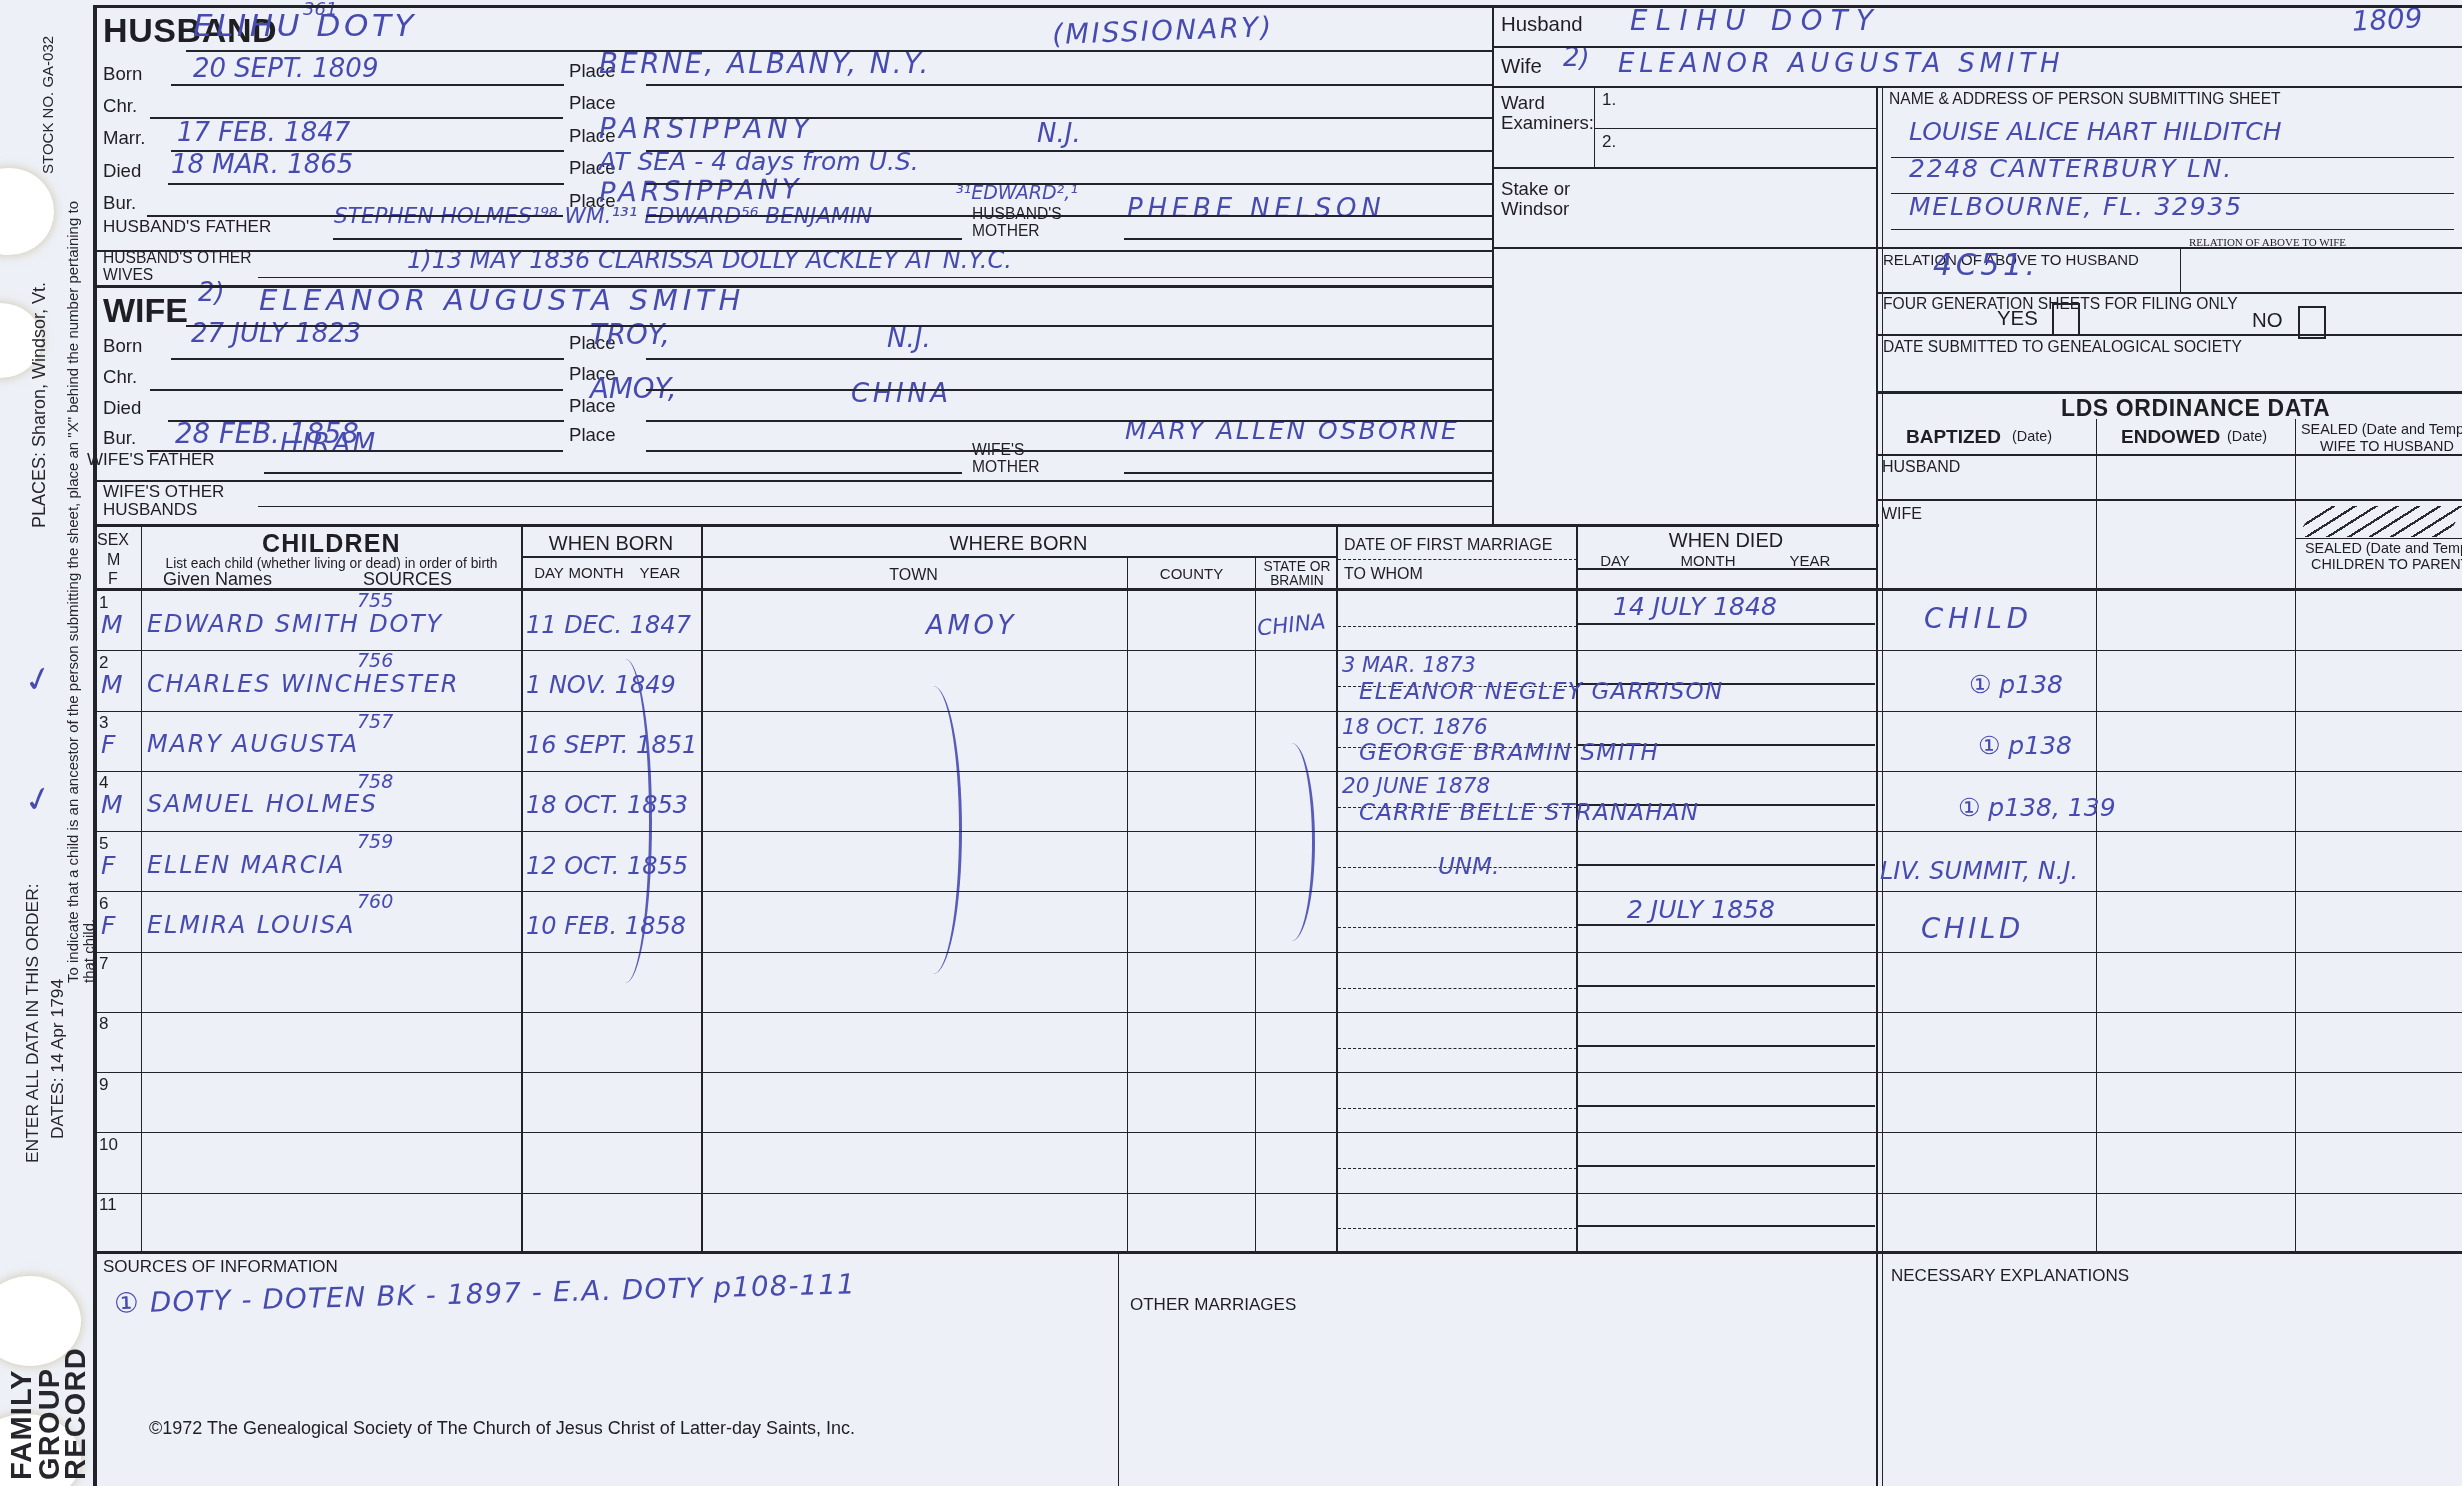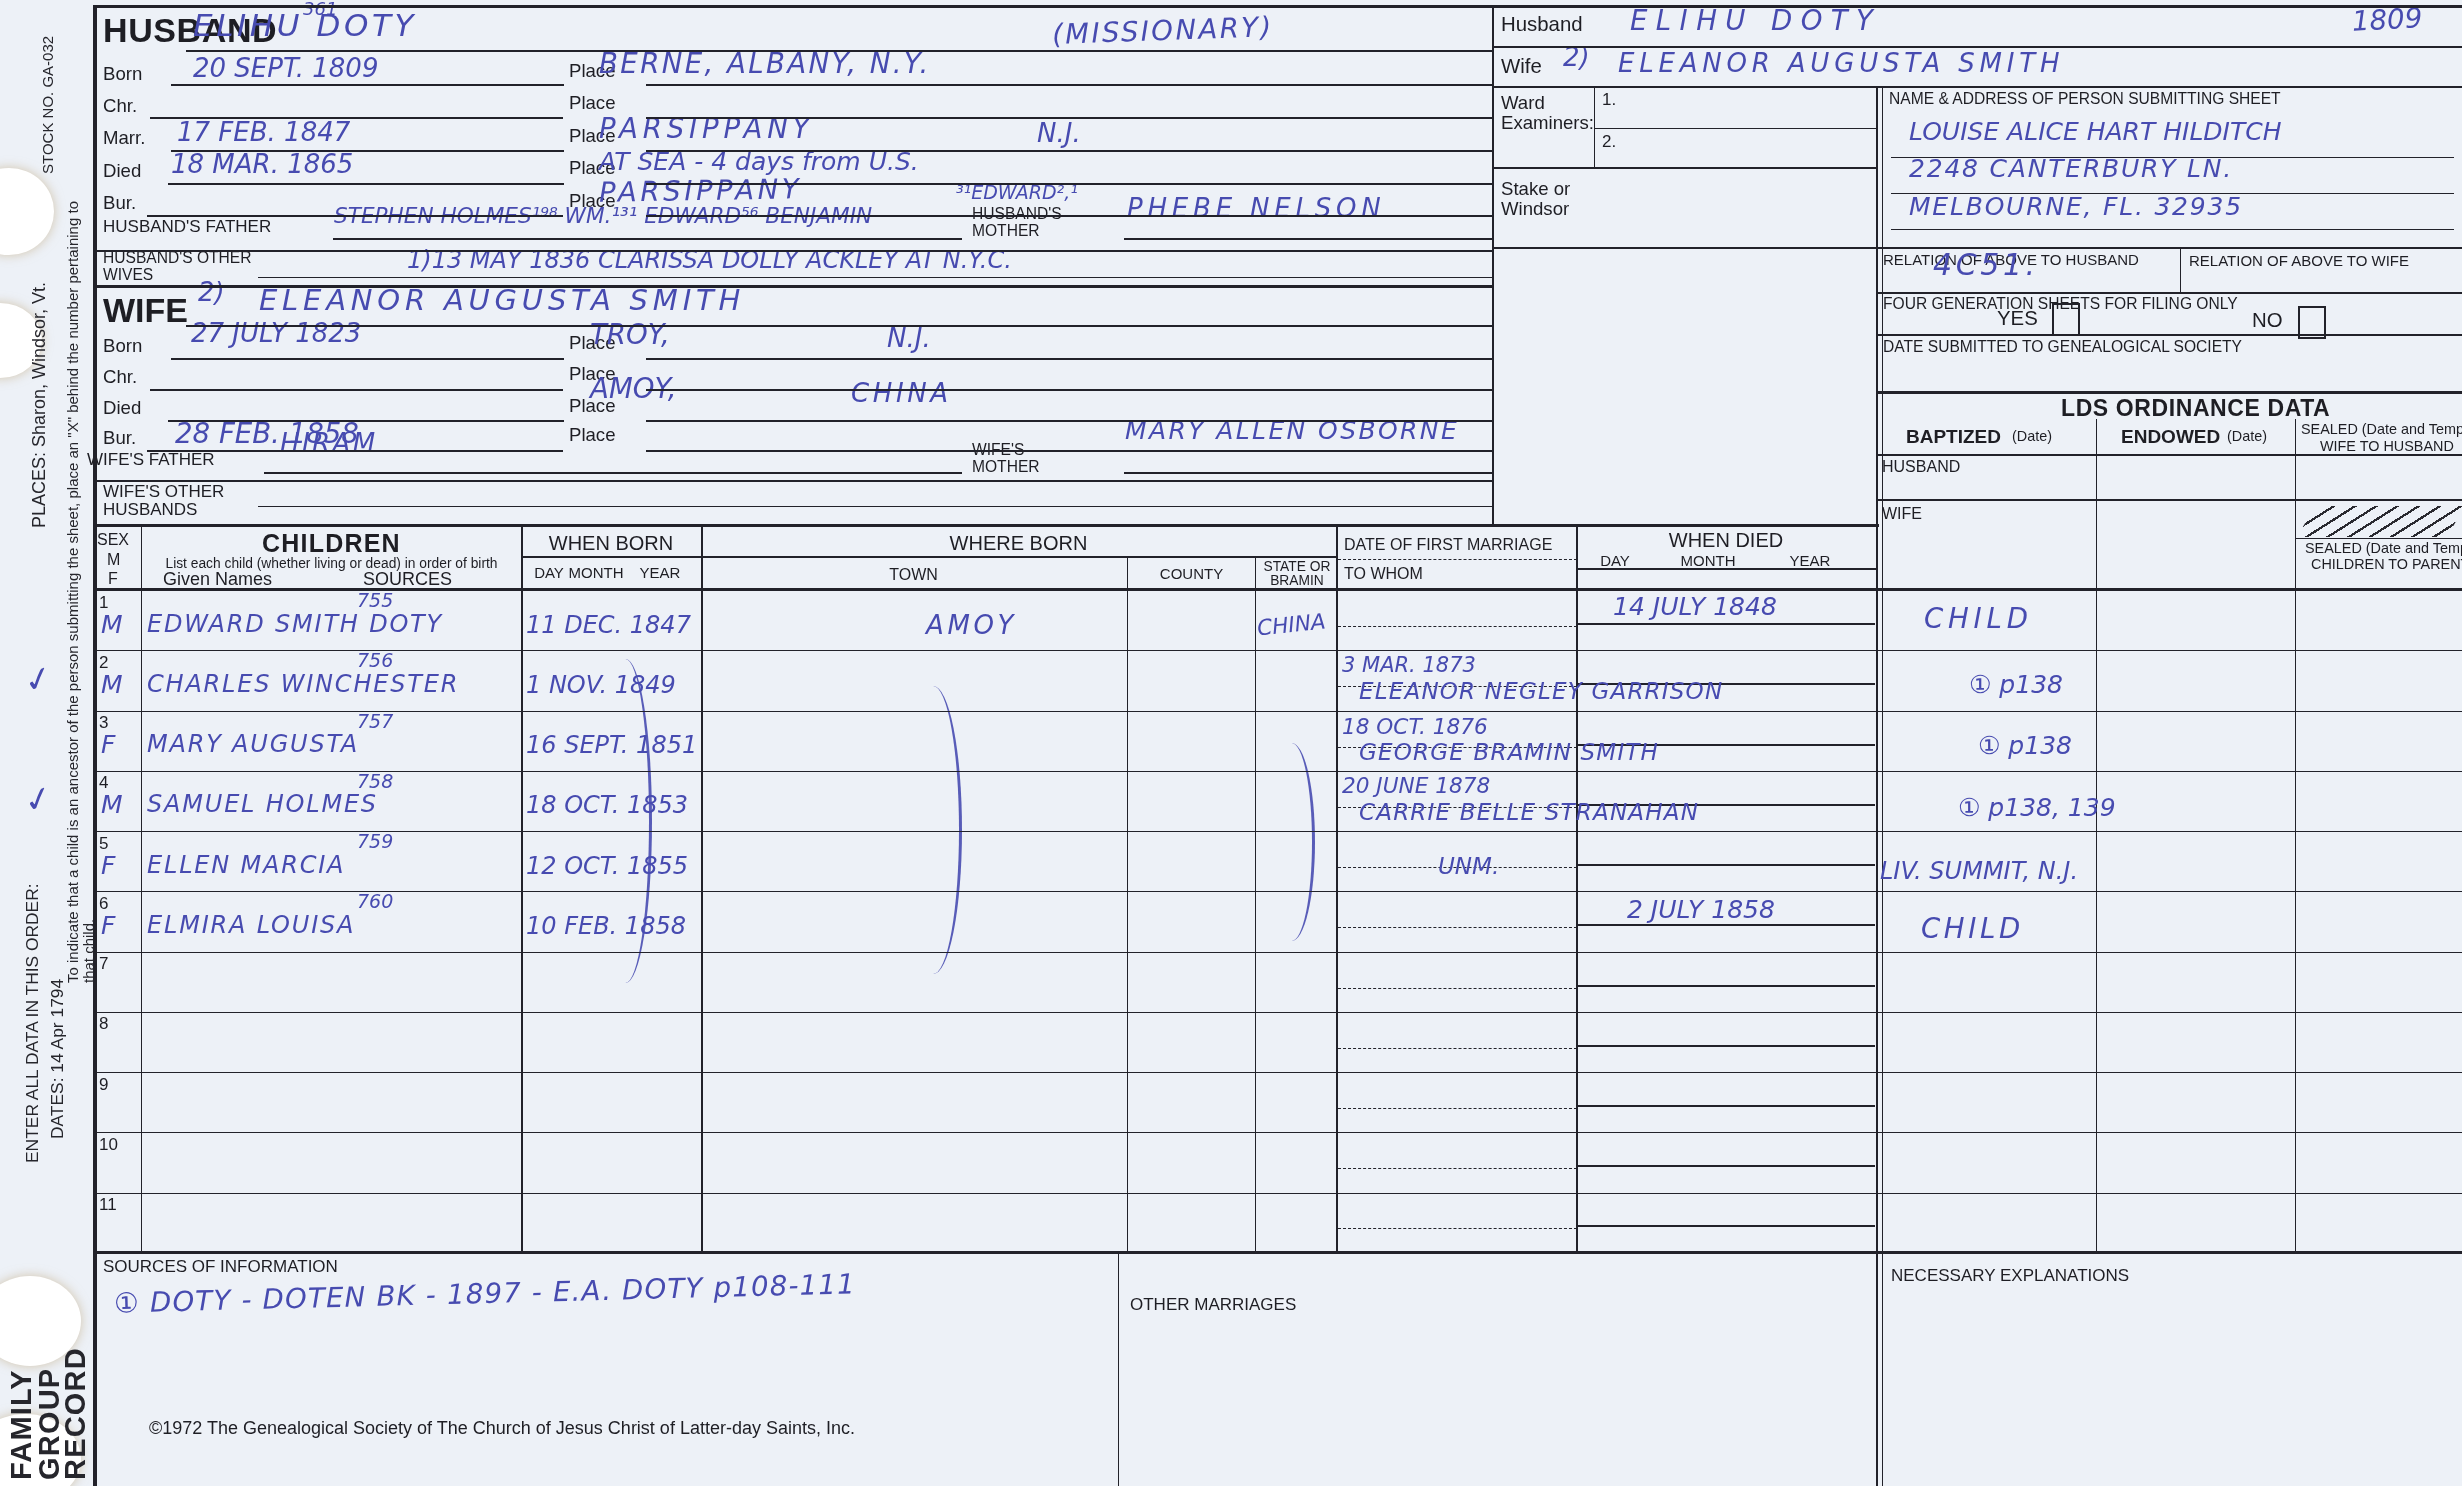--- a/index.html
+++ b/index.html
@@ -96,21 +96,21 @@
   <div class="hw" style="left:1125px;top:418px;font-size:25px;letter-spacing:2.4px;">MARY ALLEN OSBORNE</div>
 
   <div class="lbl" style="left:1501px;top:13px;font-size:20.4px;">Husband</div>
   <div class="lbl" style="left:1501px;top:55px;font-size:20.4px;">Wife</div>
   <div class="lbl wr" style="left:1501px;top:93px;font-size:18.6px;width:96px;">Ward Examiners:</div>
   <div class="lbl" style="left:1602px;top:91px;font-size:17px;">1.</div>
   <div class="lbl" style="left:1602px;top:133px;font-size:17px;">2.</div>
   <div class="lbl wr" style="left:1501px;top:179px;font-size:18.6px;width:96px;">Stake or Windsor</div>
   <div class="lbl" style="left:1889px;top:91px;font-size:15.6px;">NAME &amp; ADDRESS OF PERSON SUBMITTING SHEET</div>
   <div class="lbl" style="left:1883px;top:252px;font-size:15px;">RELATION OF ABOVE TO HUSBAND</div>
-  <div class="lbl" style="left:2189px;top:253px;font-size:15px;">RELATION OF ABOVE TO WIFE</div>
+  <div class="lbl" style="left:2189px;top:237px;font-size:11px;font-family:Liberation Serif, serif;">RELATION OF ABOVE TO WIFE</div>
   <div class="lbl" style="left:1883px;top:296px;font-size:15.6px;">FOUR GENERATION SHEETS FOR FILING ONLY</div>
   <div class="lbl" style="left:1997px;top:307px;font-size:20.4px;">YES</div>
   <div class="lbl" style="left:2252px;top:309px;font-size:20.4px;">NO</div>
   <div class="box" style="left:2052px;top:303px;width:24px;height:29px;"></div>
   <div class="box" style="left:2298px;top:306px;width:24px;height:29px;"></div>
   <div class="lbl" style="left:1883px;top:339px;font-size:15.6px;">DATE SUBMITTED TO GENEALOGICAL SOCIETY</div>
   <div class="lbl b" style="left:2061px;top:396px;font-size:23px;letter-spacing:0.6px;">LDS ORDINANCE DATA</div>
   <div class="lbl b" style="left:1906px;top:427px;font-size:19px;">BAPTIZED</div>
   <div class="lbl" style="left:2012px;top:429px;font-size:14.4px;">(Date)</div>
   <div class="lbl b" style="left:2121px;top:427px;font-size:19px;">ENDOWED</div>

